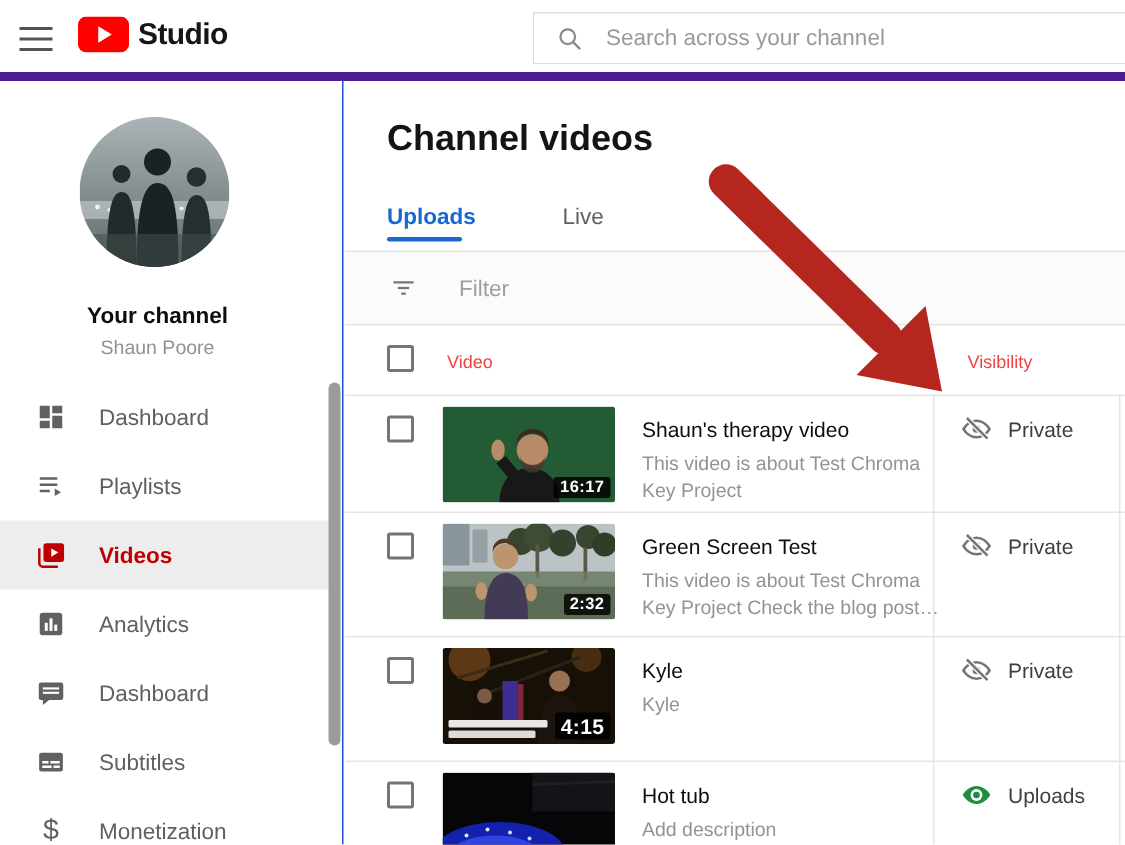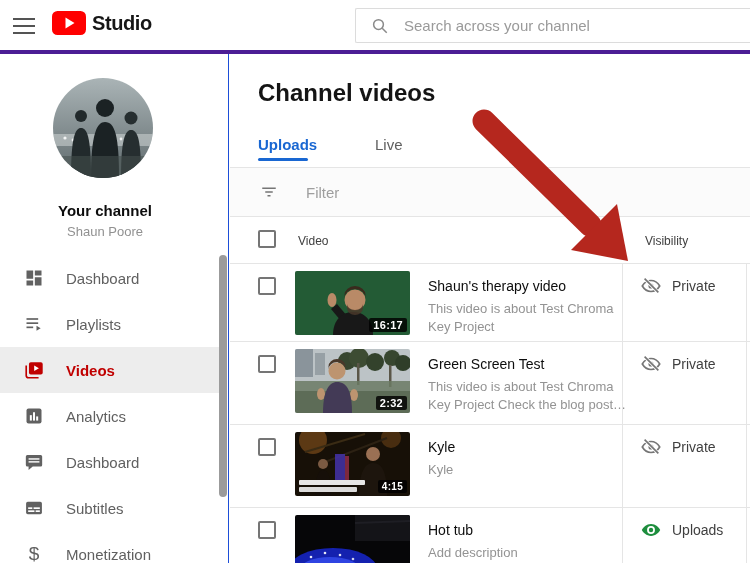--- a/index.html
+++ b/index.html
@@ -2,21 +2,21 @@
 <html><head>
 <meta charset="utf-8">
 <style>
   * { margin:0; padding:0; box-sizing:border-box; }
   html,body { width:750px; height:563px; }
   body {
     position:relative; overflow:hidden; background:#fff;
     font-family:"Liberation Sans", sans-serif; color:#0d0d0d;
   }
   
-  .topbar { position:absolute; left:0; top:0; width:750px; height:54px; background:#fff; border-bottom:4px solid #4c1d95; }
+  .topbar { position:absolute; left:0; top:0; width:750px; height:54px; background:#fff; border-bottom:6px solid #4c1d95; }
   .hamburger { position:absolute; left:13px; top:18px; width:22px; height:16px; cursor:pointer; }
   .hamburger span { display:block; width:22px; height:2.4px; background:#545454; margin-bottom:4.6px; }
   .logo { position:absolute; left:52px; top:11px; display:flex; align-items:center; cursor:pointer; }
   .logo-text { margin-left:6px; font-size:20px; font-weight:700; letter-spacing:-0.4px; color:#161616; }
   .searchbox { position:absolute; left:355px; top:8px; width:408px; height:35px; border:1px solid #dcdcdc; border-right:none; border-radius:2px 0 0 2px; background:#fff; display:flex; align-items:center; }
   .searchbox svg { margin-left:15px; flex:0 0 auto; }
   .search-input { border:none; outline:none; margin-left:15px; flex:1; font-size:15px; font-family:"Liberation Sans",sans-serif; color:#333; background:transparent; }
   .search-input::placeholder { color:#9a9a9a; }
   
   .sidebar { position:absolute; left:0; top:54px; width:229px; height:509px; background:#fff; border-right:1px solid #1d4ed8; }
@@ -39,32 +39,32 @@
   .tab-live { left:145px; color:#606060; }
   .tab-underline { position:absolute; left:28px; top:104px; width:50px; height:3px; background:#1967d2; border-radius:2px; }
   .hdiv { position:absolute; left:0; width:520px; height:1px; background:#e5e5e5; }
   .filter-row { position:absolute; left:0; top:114px; width:520px; height:48px; background:#fbfbfb; display:flex; align-items:center; }
   .filter-row svg { margin-left:30px; }
   .filter-input { border:none; outline:none; background:transparent; margin-left:28px; font-size:15px; font-family:"Liberation Sans",sans-serif; color:#333; width:300px; }
   .filter-input::placeholder { color:#9e9e9e; }
   .cb { width:18px; height:18px; border:2px solid #757575; border-radius:2px; background:#fff; cursor:pointer; flex:0 0 auto; }
   .table-header { position:absolute; left:0; top:162px; width:520px; height:47px; }
   .table-header .cb { position:absolute; left:28px; top:14px; }
-  .col-label { position:absolute; top:18px; font-size:12px; color:#404040; }
+  .col-label { position:absolute; top:18px; font-size:12px; color:#ef4444; }
   .col-video { left:68px; }
   .col-visibility { left:415px; }
   .vline { position:absolute; top:209px; width:1px; height:354px; background:#e5e5e5; }
   .vline-1 { left:392px; } .vline-2 { left:516px; }
   .vrow { position:absolute; left:0; width:520px; border-top:1px solid #e5e5e5; }
   .vrow .cb { position:absolute; left:28px; top:13px; }
   .thumb { position:absolute; left:65px; top:7px; width:115px; height:64px; border-radius:2px; overflow:hidden; cursor:pointer; }
   .thumb svg { display:block; }
   .dur { position:absolute; right:3px; bottom:3px; background:rgba(0,0,0,0.82); color:#fff; font-size:11px; font-weight:700; padding:1px 4px; border-radius:2px; letter-spacing:0.3px;margin-top:36px; }
   .dur:empty { display:none; }
-  .dur-big { font-size:10px; }
+  .dur-big { font-size:14px; }
   .vtitle { position:absolute; left:198px; top:14px; width:200px; font-size:14px; font-weight:500; color:#0d0d0d; cursor:pointer; }
   .vdesc { position:absolute; left:198px; top:36px; width:207px; font-size:13px; line-height:18px; color:#939393; max-height:37px; overflow:hidden; }
   .viscell { position:absolute; left:410px; top:11px; display:flex; align-items:center; cursor:pointer; }
   .vislabel { margin-left:10px; font-size:14px; color:#3f3f3f; }
   .arrow-overlay { position:absolute; left:0; top:0; pointer-events:none; }
 </style>
 </head>
 <body>
 
 <div class="topbar">

